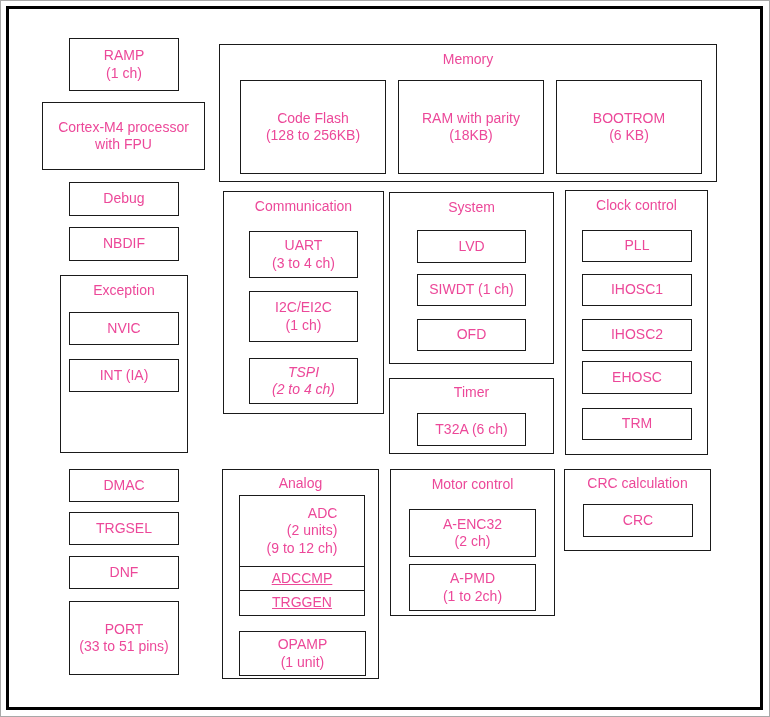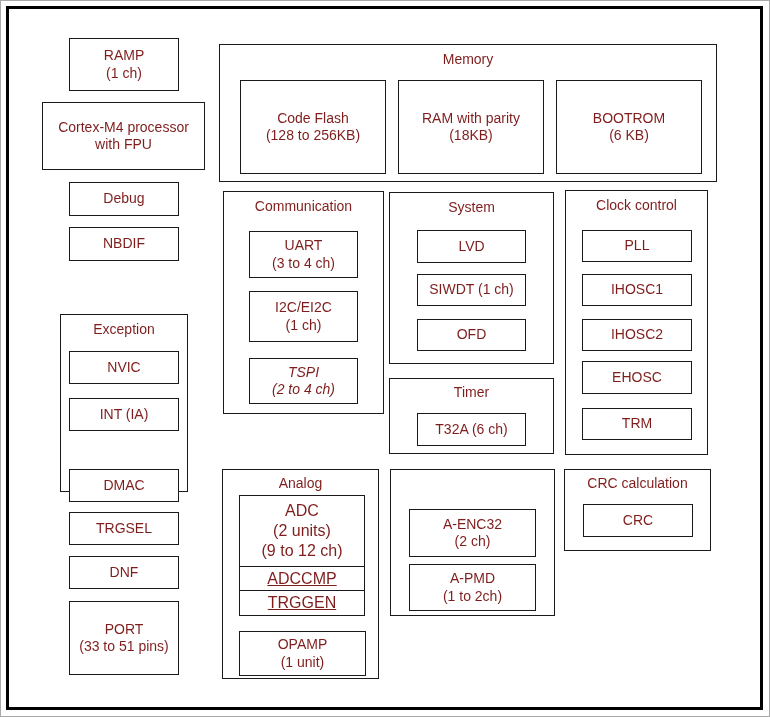--- a/index.html
+++ b/index.html
@@ -4,21 +4,21 @@
 <style>
   html, body { margin: 0; padding: 0; background: #fff; }
   * { box-sizing: border-box; }
   .canvas {
     position: relative;
     width: 770px;
     height: 717px;
     background: #fff;
     border: 1px solid #a8a8a8;
     font-family: "Liberation Sans", sans-serif;
-    color: #7f1d1d;
+    color: #ec4899;
     overflow: hidden;
   }
   .frame {
     position: absolute;
     left: 5px; top: 5px; right: 6px; bottom: 6px;
     border: 3px solid #000;
   }
   .box {
     position: absolute;
     border: 1.5px solid #1a1a1a;
@@ -46,44 +46,44 @@
   }
   .stack {
     flex-direction: column;
     align-items: stretch;
     padding: 0;
   }
   .cell {
     display: flex;
     align-items: center;
     justify-content: center;
-    text-align: center;
+    text-align: right;
     white-space: pre-line;
-    font-size: 16px;
+    font-size: 14px;
     line-height: 1.25;
   }
   .cell + .cell { border-top: 1.5px solid #1a1a1a; text-decoration: underline; }
 </style>
 </head>
 <body>
 
 <div class="canvas">
   <div class="frame"></div>
 
   <div class="box" style="left:68px; top:37px; width:110px; height:53px;">RAMP
 (1 ch)</div>
 
   <div class="box" style="left:41px; top:101px; width:163px; height:68px;">Cortex-M4 processor
 with FPU</div>
 
   <div class="box" style="left:68px; top:181px; width:110px; height:34px;">Debug</div>
 
   <div class="box" style="left:68px; top:226px; width:110px; height:34px;">NBDIF</div>
 
-  <div class="group" style="left:59px; top:274px; width:128px; height:178px;margin-top:39px;">
+  <div class="group" style="left:59px; top:274px; width:128px; height:178px;">
     <div class="group-title">Exception</div>
     <div class="box" style="left:8px; top:36px; width:110px; height:33px;">NVIC</div>
     <div class="box" style="left:8px; top:83px; width:110px; height:33px;">INT (IA)</div>
   </div>
 
   <div class="box" style="left:68px; top:468px; width:110px; height:33px;text-align:center;">DMAC</div>
 
   <div class="box" style="left:68px; top:511px; width:110px; height:33px;">TRGSEL</div>
 
   <div class="box" style="left:68px; top:555px; width:110px; height:33px;">DNF</div>
@@ -139,20 +139,21 @@
 (2 units)
 (9 to 12 ch)</div>
       <div class="cell" style="height:24px;">ADCCMP</div>
       <div class="cell" style="height:25px;">TRGGEN</div>
     </div>
     <div class="box" style="left:16px; top:161px; width:127px; height:45px;">OPAMP
 (1 unit)</div>
   </div>
 
   <div class="group" style="left:389px; top:468px; width:165px; height:147px;">
+    <div class="group-title">Motor control</div>
     <div class="box" style="left:18px; top:39px; width:127px; height:48px;">A-ENC32
 (2 ch)</div>
     <div class="box" style="left:18px; top:94px; width:127px; height:47px;">A-PMD
 (1 to 2ch)</div>
   </div>
 
   <div class="group" style="left:563px; top:468px; width:147px; height:82px;">
     <div class="group-title" style="top:5px;">CRC calculation</div>
     <div class="box" style="left:18px; top:34px; width:110px; height:33px;">CRC</div>
   </div>

